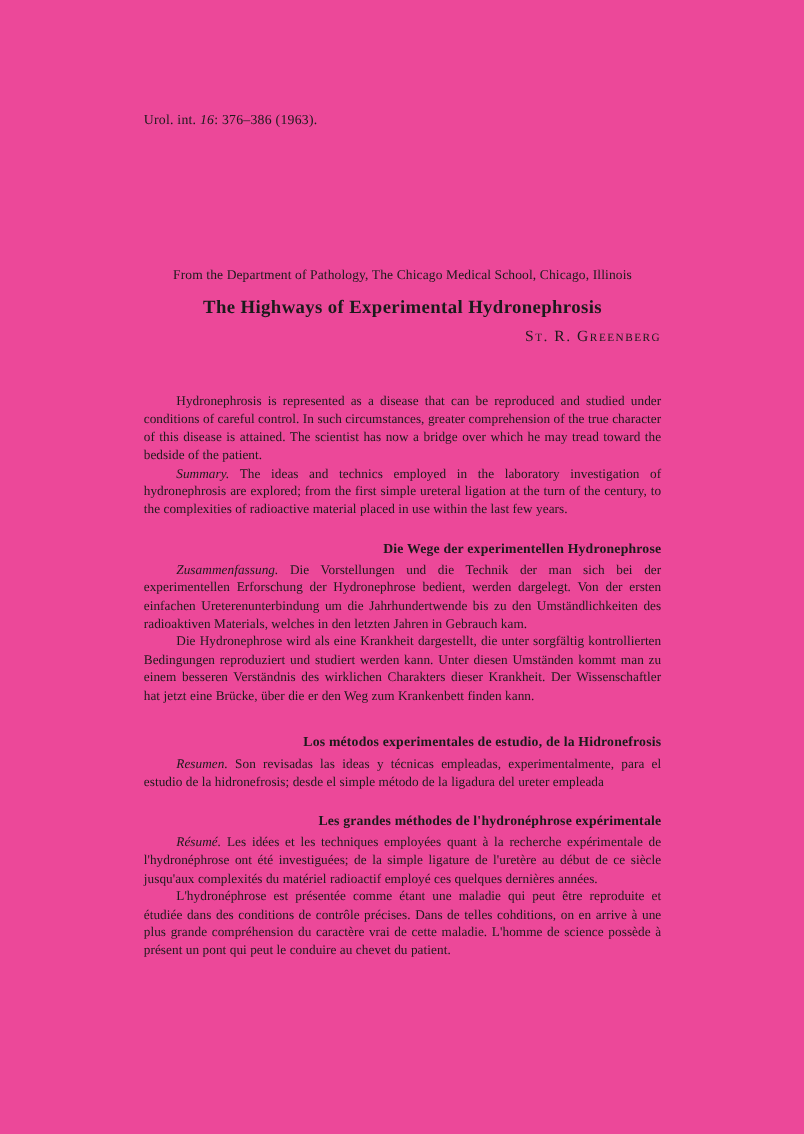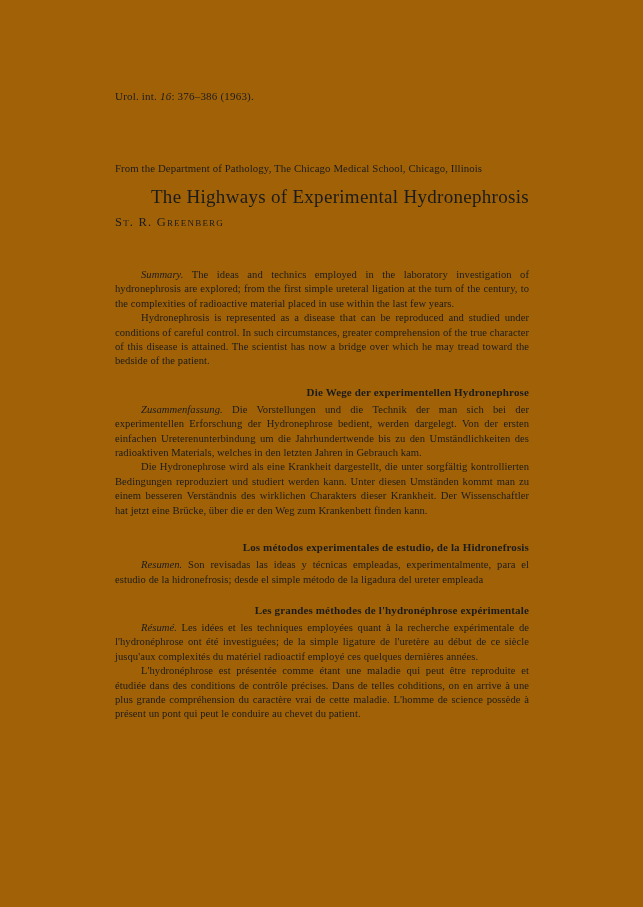--- a/index.html
+++ b/index.html
@@ -5,53 +5,54 @@
   html, body {
     margin: 0;
     padding: 0;
     background: #e8e8e8;
   }
   .page {
     position: relative;
     width: 643px;
     height: 907px;
     margin: 0 auto;
-    background: #a16207;
+    background: #ec4899;
     color: #1b1b1b;
     font-family: "Liberation Serif", serif;
     overflow: hidden;
     box-sizing: border-box;
   }
   .column {
     position: absolute;
     left: 115px;
     top: 0;
     width: 414px;
   }
   .citation {
     margin-top: 90px;
     font-size: 11px;
     letter-spacing: 0.2px;
   }
   .ital { font-style: italic; }
   .affiliation {
-    margin-top: 60px;
+    margin-top: 112px;
+    text-align: center;
     font-size: 10.8px;
     letter-spacing: 0.1px;
   }
   .title {
     margin: 12px 0 0 0;
-    text-align: right;
-    font-size: 19px;
-    font-weight: normal;
+    text-align: center;
+    font-size: 15px;
+    font-weight: bold;
     letter-spacing: 0.3px;
   }
   .author {
     margin-top: 7px;
-    text-align: left;
+    text-align: right;
     font-size: 12.5px;
     font-variant: small-caps;
     letter-spacing: 1.2px;
   }
   .abstract-en { margin-top: 38px; }
   .para {
     margin: 0;
     text-align: justify;
     text-indent: 26px;
     font-size: 10.6px;
@@ -77,22 +78,22 @@
       <span>Urol. int. </span><span class="ital">16</span><span>: 376–386 (1963).</span>
     </div>
 
     <div class="affiliation">From the Department of Pathology, The Chicago Medical School, Chicago, Illinois</div>
 
     <h1 class="title">The Highways of Experimental Hydronephrosis</h1>
 
     <div class="author">St. R. Greenberg</div>
 
     <section class="abstract-en">
+      <p class="para">Hydronephrosis is represented as a disease that can be reproduced and studied under conditions of careful control. In such circumstances, greater comprehension of the true character of this disease is attained. The scientist has now a bridge over which he may tread toward the bedside of the patient.</p>
       <p class="para"><span class="ital">Summary.</span><span> The ideas and technics employed in the laboratory investigation of hydronephrosis are explored; from the first simple ureteral ligation at the turn of the century, to the complexities of radioactive material placed in use within the last few years.</span></p>
-      <p class="para">Hydronephrosis is represented as a disease that can be reproduced and studied under conditions of careful control. In such circumstances, greater comprehension of the true character of this disease is attained. The scientist has now a bridge over which he may tread toward the bedside of the patient.</p>
     </section>
 
     <section>
       <h2 class="sec-heading">Die Wege der experimentellen Hydronephrose</h2>
       <p class="para"><span class="ital">Zusammenfassung.</span><span> Die Vorstellungen und die Technik der man sich bei der experimentellen Erforschung der Hydronephrose bedient, werden dargelegt. Von der ersten einfachen Ureterenunterbindung um die Jahrhundertwende bis zu den Umständlichkeiten des radioaktiven Materials, welches in den letzten Jahren in Gebrauch kam.</span></p>
       <p class="para">Die Hydronephrose wird als eine Krankheit dargestellt, die unter sorgfältig kontrollierten Bedingungen reproduziert und studiert werden kann. Unter diesen Umständen kommt man zu einem besseren Verständnis des wirklichen Charakters dieser Krankheit. Der Wissenschaftler hat jetzt eine Brücke, über die er den Weg zum Krankenbett finden kann.</p>
     </section>
 
     <section>
       <h2 class="sec-heading spanish">Los métodos experimentales de estudio, de la Hidronefrosis</h2>

